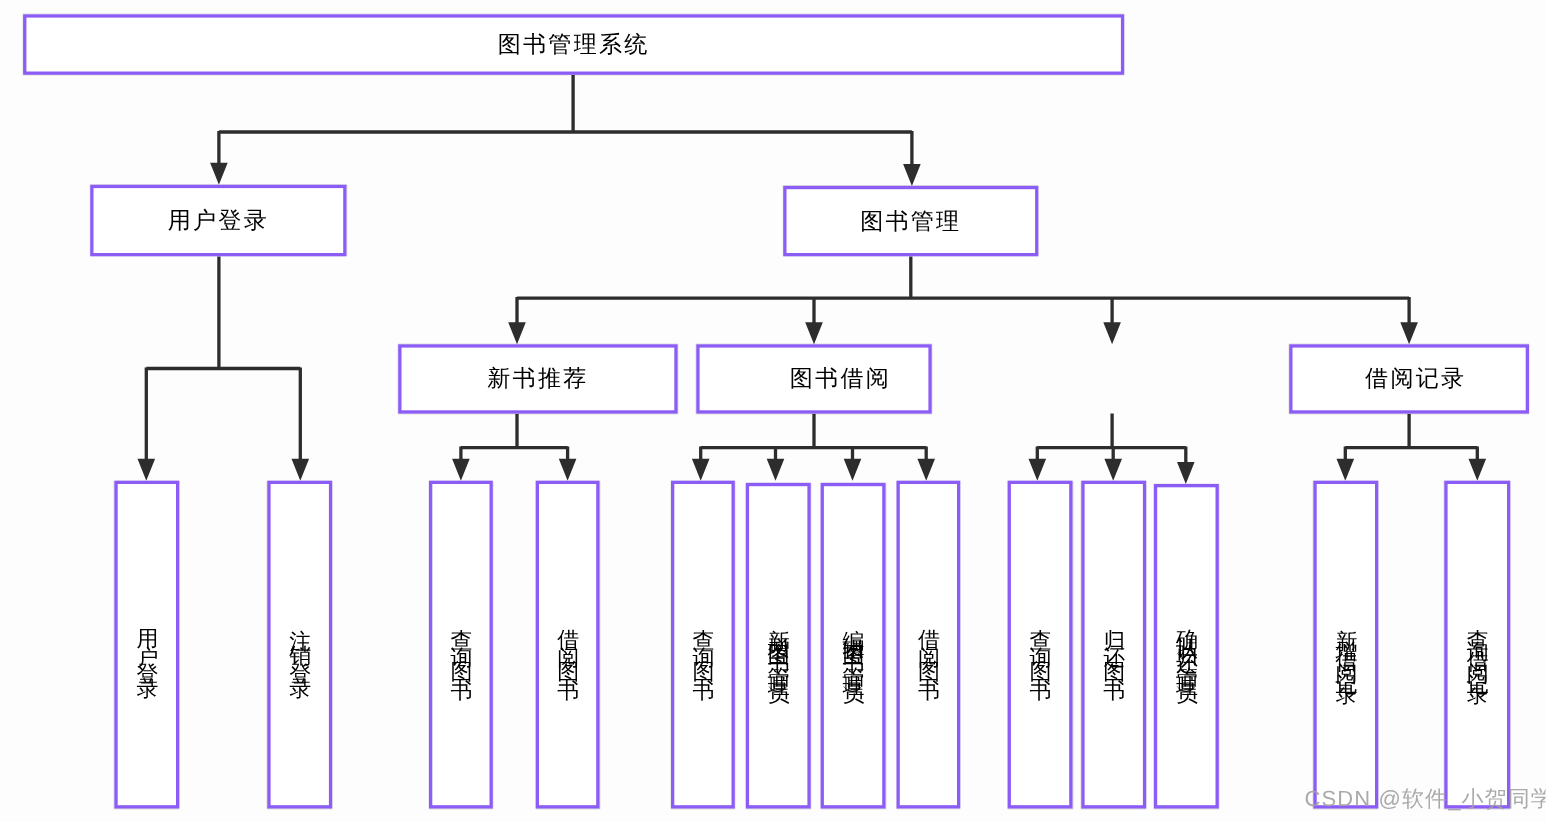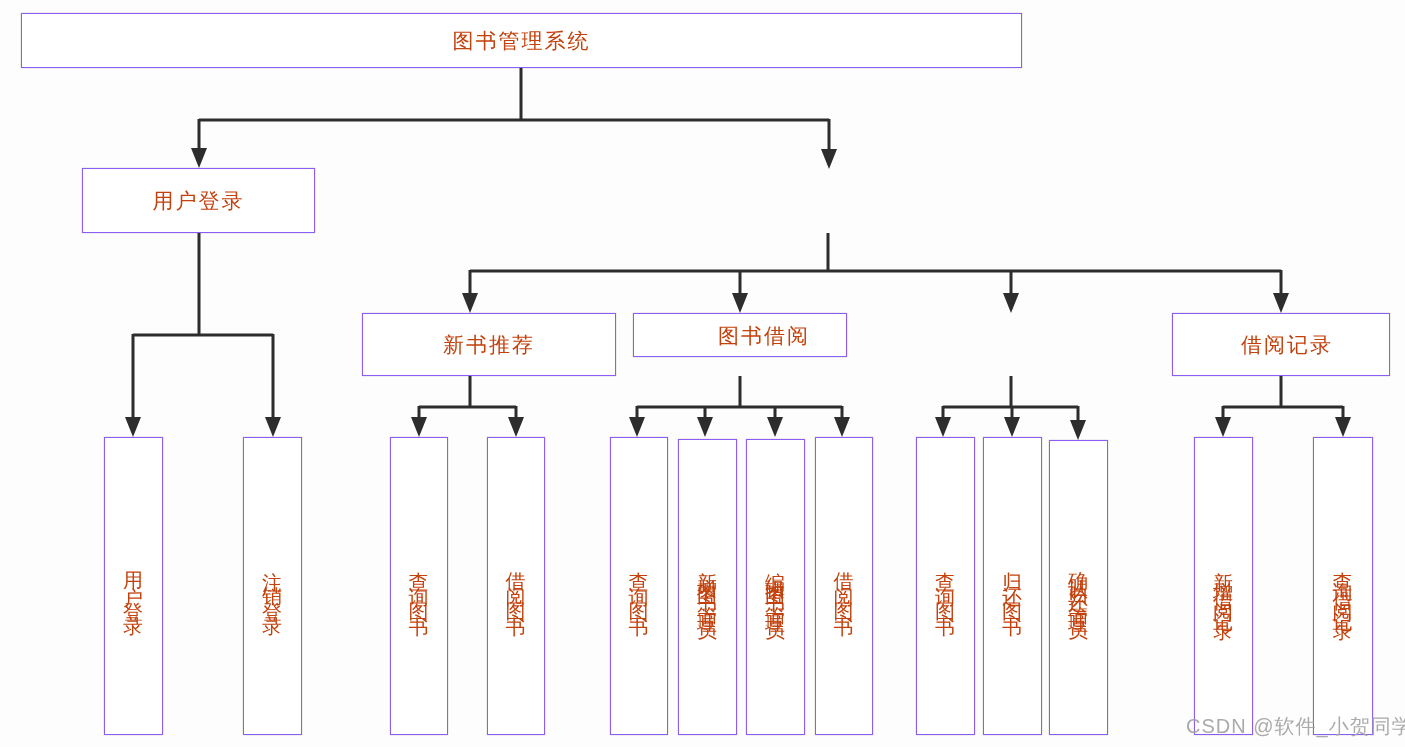--- a/index.html
+++ b/index.html
@@ -13,23 +13,23 @@
     background:#fdfdfd;
     overflow:hidden;
   }
   .wires{
     position:absolute;left:0;top:0;width:1405px;height:747px;
     pointer-events:none;
   }
   .node{
     position:absolute;
     box-sizing:border-box;
-    border:1px solid #8b5cf6;
+    border:3px solid #8b5cf6;
     background:#ffffff;
-    color:#c2410c;
+    color:#000000;
     display:flex;
     align-items:center;
     justify-content:center;
     text-align:center;
     box-shadow:0 0 1px rgba(0,0,0,.35);
   }
   .h{
     font-size:21px;
     letter-spacing:2px;
     line-height:1;
@@ -92,23 +92,24 @@
 
     <g stroke="#2d2d2d" stroke-width="3" fill="none">
       <path d="M1281 376 V407 M1223 407 H1343 M1223 406 V418 M1343 406 V418"></path>
       <path stroke="none" fill="#2d2d2d" d="M1215 417 H1231 L1223 437 Z M1335 417 H1351 L1343 437 Z"></path>
     </g>
   </svg>
 
   <div class="node h" style="left:21px;top:13px;width:1001px;height:55px;">图书管理系统</div>
 
   <div class="node h" style="left:82px;top:168px;width:233px;height:65px;">用户登录</div>
+  <div class="node h" style="left:712px;top:169px;width:232px;height:64px;">图书管理</div>
 
   <div class="node h" style="left:362px;top:313px;width:254px;height:63px;">新书推荐</div>
-  <div class="node h" style="left:633px;top:313px;width:214px;height:44px;padding-left:48px;">图书借阅</div>
+  <div class="node h" style="left:633px;top:313px;width:214px;height:63px;padding-left:48px;">图书借阅</div>
   <div class="node h" style="left:1172px;top:313px;width:218px;height:63px;padding-left:12px;">借阅记录</div>
 
   <div class="node v ls4" style="left:104px;top:437px;width:59px;height:298px;">用户登录</div>
   <div class="node v ls4" style="left:243px;top:437px;width:59px;height:298px;">注销登录</div>
 
   <div class="node v ls4" style="left:390px;top:437px;width:58px;height:298px;">查询图书</div>
   <div class="node v ls4" style="left:487px;top:437px;width:58px;height:298px;">借阅图书</div>
 
   <div class="node v ls4" style="left:610px;top:437px;width:58px;height:298px;">查询图书</div>
   <div class="node v ls9" style="left:678px;top:439px;width:59px;height:296px;">新增图书（管理员）</div>

